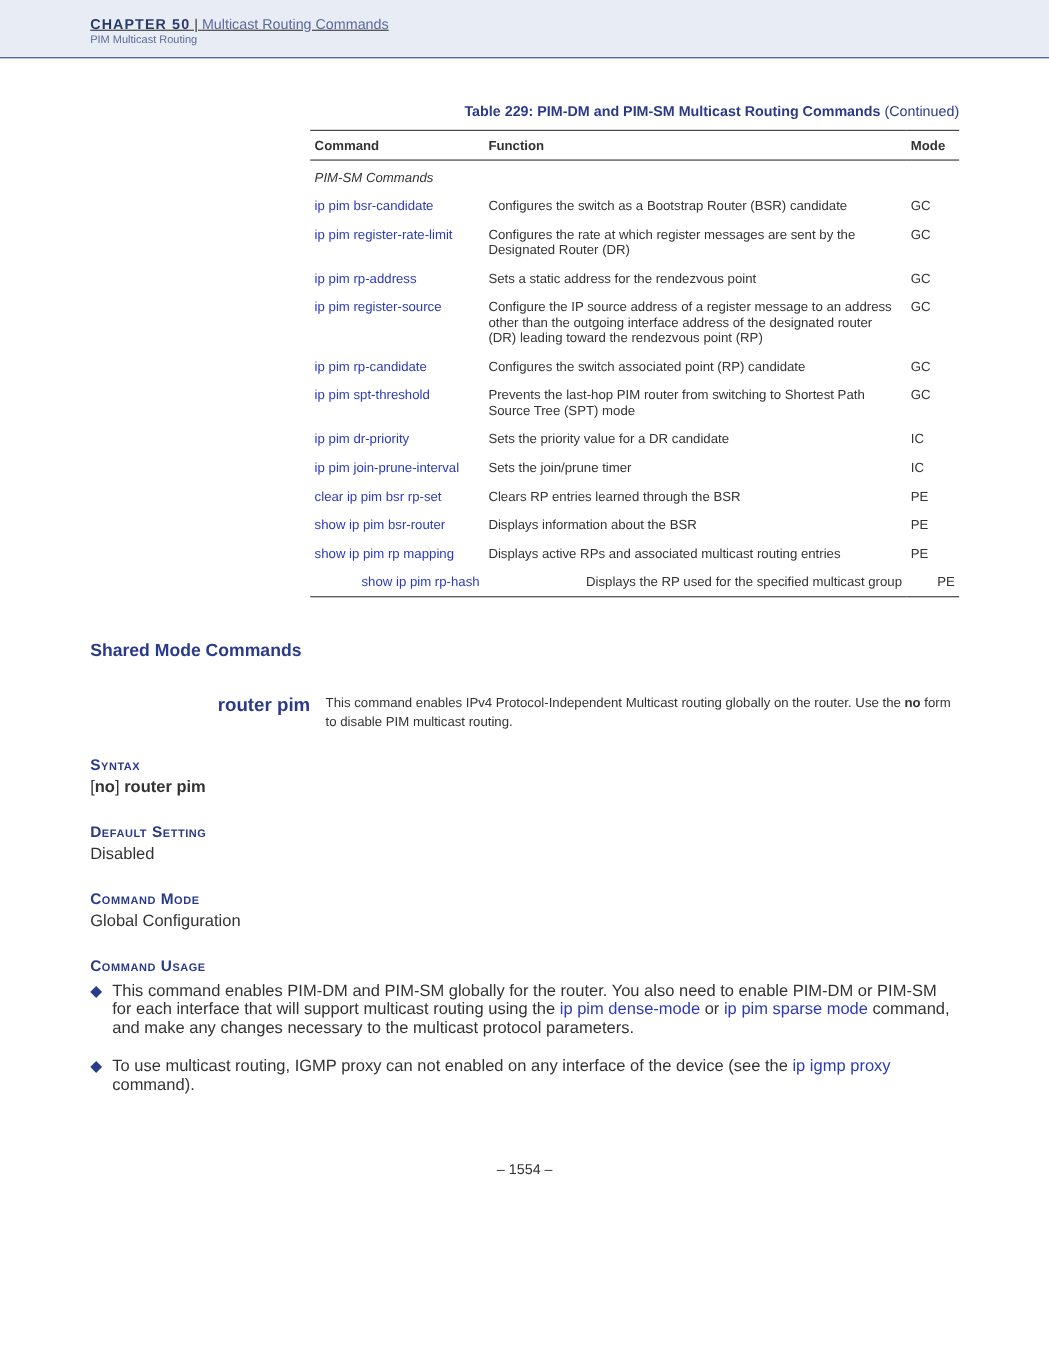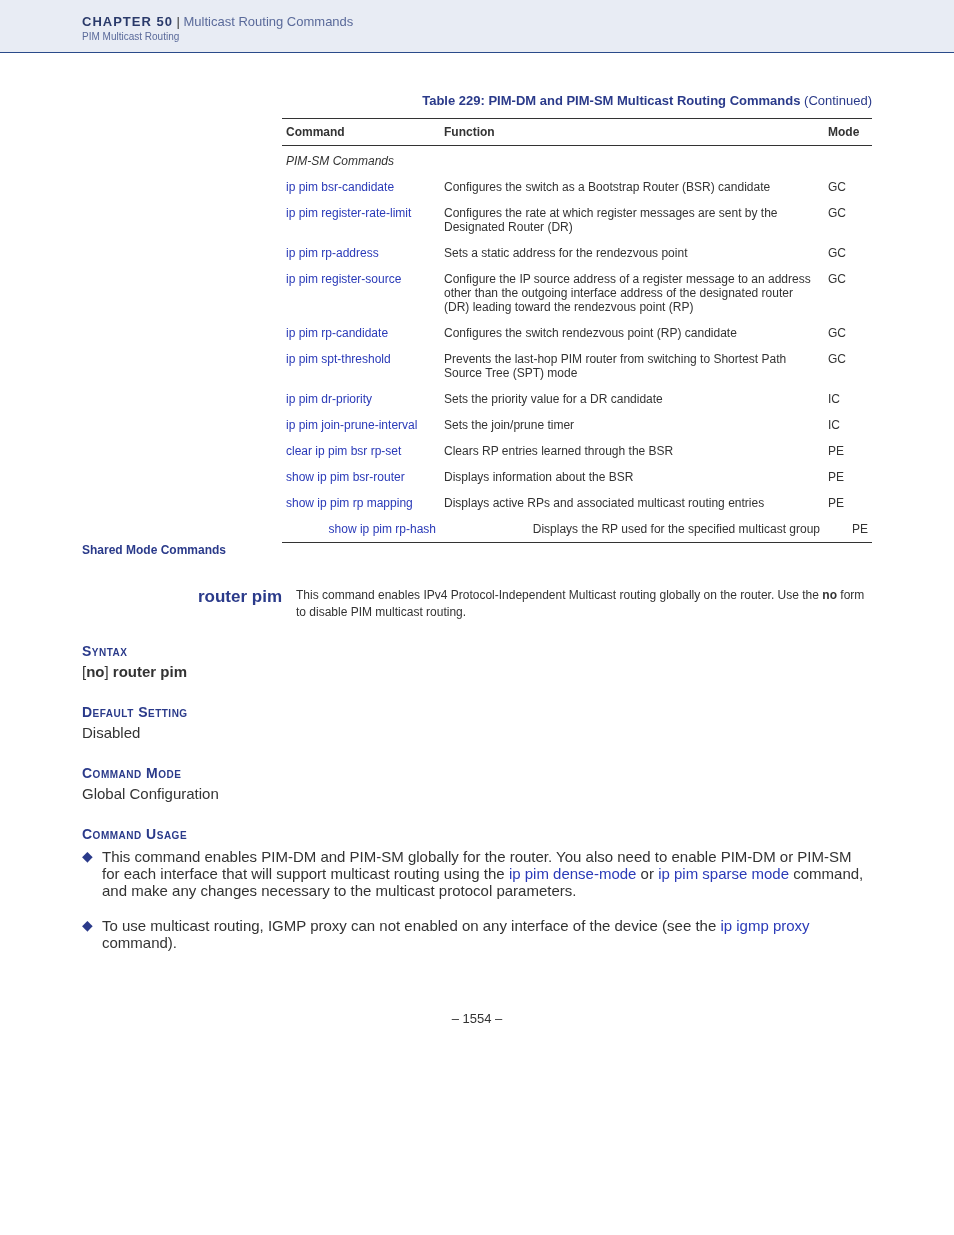--- a/index.html
+++ b/index.html
@@ -11,20 +11,21 @@
     background: #fff;
     width: 954px;
   }
   .header {
     background: #e8ecf4;
     padding: 14px 0 10px 82px;
     border-bottom: 1px solid #2a4a8a;
   }
   .header-line1 {
     font-size: 13px;
+    text-decoration: underline;
   }
   .chapter-label {
     font-weight: bold;
     letter-spacing: 1px;
     color: #2a3a6a;
     font-variant: small-caps;
   }
   .chapter-title {
     color: #5a6a9a;
   }
@@ -73,21 +74,22 @@
     padding-top: 8px;
   }
   .link {
     color: #2a3ab8;
   }
   .col-cmd { width: 150px; }
   .col-mode { width: 40px; }
   .section-heading {
     color: #2a3a8a;
     font-weight: bold;
-    font-size: 12px;
+    font-size: 16px;
+    margin-top: 40px;
     margin-bottom: 30px;
   }
   .cmd-block {
     display: flex;
     margin-bottom: 8px;
   }
   .cmd-name-col {
     width: 200px;
     text-align: right;
     padding-right: 14px;
@@ -178,21 +180,21 @@
           <td>Sets a static address for the rendezvous point</td>
           <td>GC</td>
         </tr>
       <tr>
           <td class="link">ip pim register-source</td>
           <td>Configure the IP source address of a register message to an address other than the outgoing interface address of the designated router (DR) leading toward the rendezvous point (RP)</td>
           <td>GC</td>
         </tr>
       <tr>
           <td class="link">ip pim rp-candidate</td>
-          <td>Configures the switch rendezvous point (RP) candidate</td>
+          <td>Configures the switch associated point (RP) candidate</td>
           <td>GC</td>
         </tr>
       <tr>
           <td class="link">ip pim spt-threshold</td>
           <td>Prevents the last-hop PIM router from switching to Shortest Path Source Tree (SPT) mode</td>
           <td>GC</td>
         </tr>
       <tr>
           <td class="link">ip pim dr-priority</td>
           <td>Sets the priority value for a DR candidate</td>

